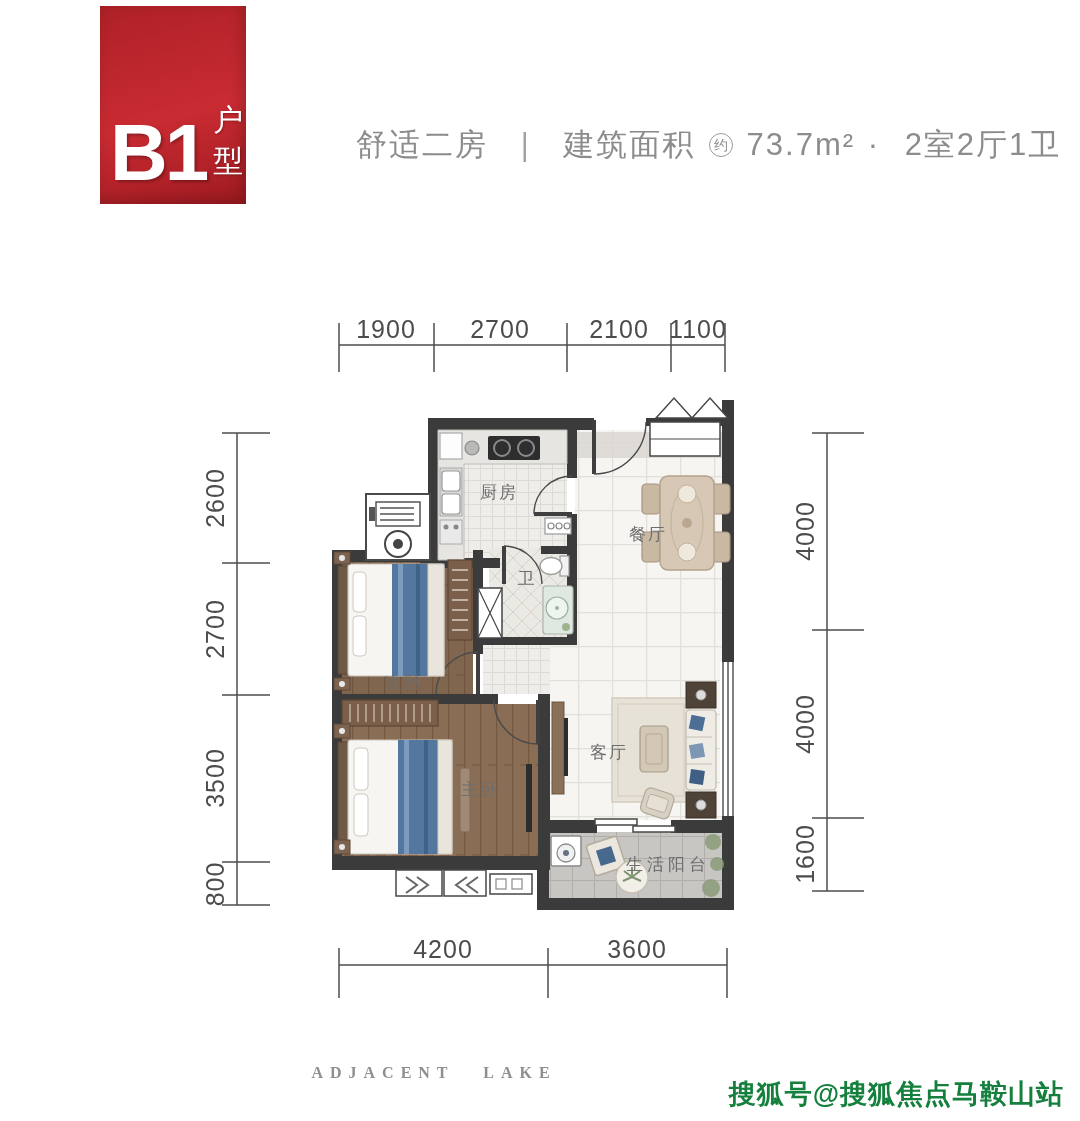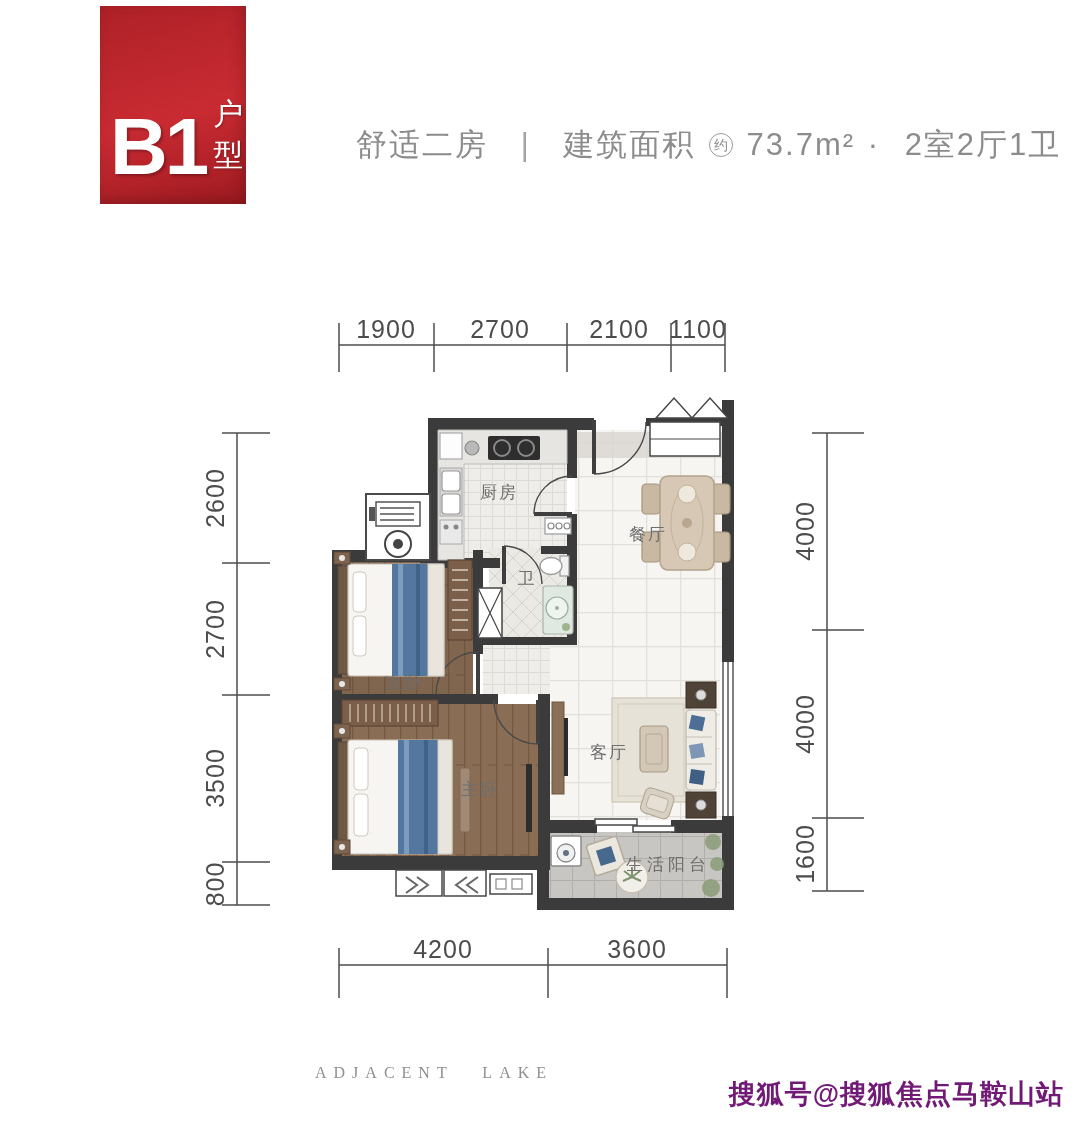--- a/index.html
+++ b/index.html
@@ -4,21 +4,21 @@
 <style>
   html,body { margin:0; padding:0; background:#ffffff; }
   .page {
     position:relative; width:1080px; height:1121px; background:#ffffff;
     font-family:"Liberation Sans", sans-serif; overflow:hidden;
   }
   .badge {
     position:absolute; left:100px; top:6px; width:146px; height:198px;
     background:linear-gradient(165deg,#ae2127 0%,#c92b32 55%,#9e1a20 100%);
     color:#fff; display:flex; align-items:flex-end;
-    padding:0 0 24px 10px; box-sizing:border-box;
+    padding:0 0 18px 10px; box-sizing:border-box;
     box-shadow:inset -4px -4px 14px rgba(0,0,0,.18);
   }
   .badge-code { font-size:80px; font-weight:bold; line-height:.82; letter-spacing:-3px;
     text-shadow:2px 2px 3px rgba(0,0,0,.28); }
   .badge-suffix { font-size:30px; margin:12px 0 4px 7px; letter-spacing:3px;
     text-shadow:1px 1px 2px rgba(0,0,0,.28); }
   .title-line {
     position:absolute; left:356px; top:124px; font-size:31px; color:#8c8c8c;
     letter-spacing:2px; white-space:nowrap;
   }
@@ -26,25 +26,25 @@
   .approx-circle {
     display:inline-block; width:22px; height:22px; line-height:22px;
     border:1px solid #9b9b9b; border-radius:50%; font-size:14px; text-align:center;
     vertical-align:5px; margin:0 3px; letter-spacing:0;
   }
   .tl-dot { margin:0 14px 0 2px; }
   .plan-svg { position:absolute; left:0; top:0; }
   .footer-brand {
     position:absolute; left:0; top:1064px; width:868px; text-align:center;
     font-family:"Liberation Serif", serif; font-size:16px; letter-spacing:7px;
-    word-spacing:18px; color:#8f8f8f;
+    word-spacing:18px; color:#8f8f8f;font-weight:bold;
   }
   .watermark {
     position:absolute; right:16px; top:1076px; font-size:27px; font-weight:bold;
-    color:#701a75; letter-spacing:1px; white-space:nowrap;
+    color:#15803d; letter-spacing:1px; white-space:nowrap;
     text-shadow:2px 0 0 #fff,-2px 0 0 #fff,0 2px 0 #fff,0 -2px 0 #fff,
       1px 1px 0 #fff,-1px -1px 0 #fff,1px -1px 0 #fff,-1px 1px 0 #fff;
   }
   .room-label { font-size:17px; fill:#6e6e6e; letter-spacing:2px; text-anchor:middle; }
   .room-label-wide { font-size:17px; fill:#6e6e6e; letter-spacing:4px; text-anchor:middle; }
   .dim-text { font-size:25px; fill:#4c4c4c; text-anchor:middle; letter-spacing:1px; }
   .dim-line { stroke:#4c4c4c; stroke-width:1.5; }
   .wall { fill:#3b3b3b; }
   .door-arc { stroke:#4a4a4a; stroke-width:1.4; fill:none; }
   .door-leaf { stroke:#3f3f3f; stroke-width:4; }

